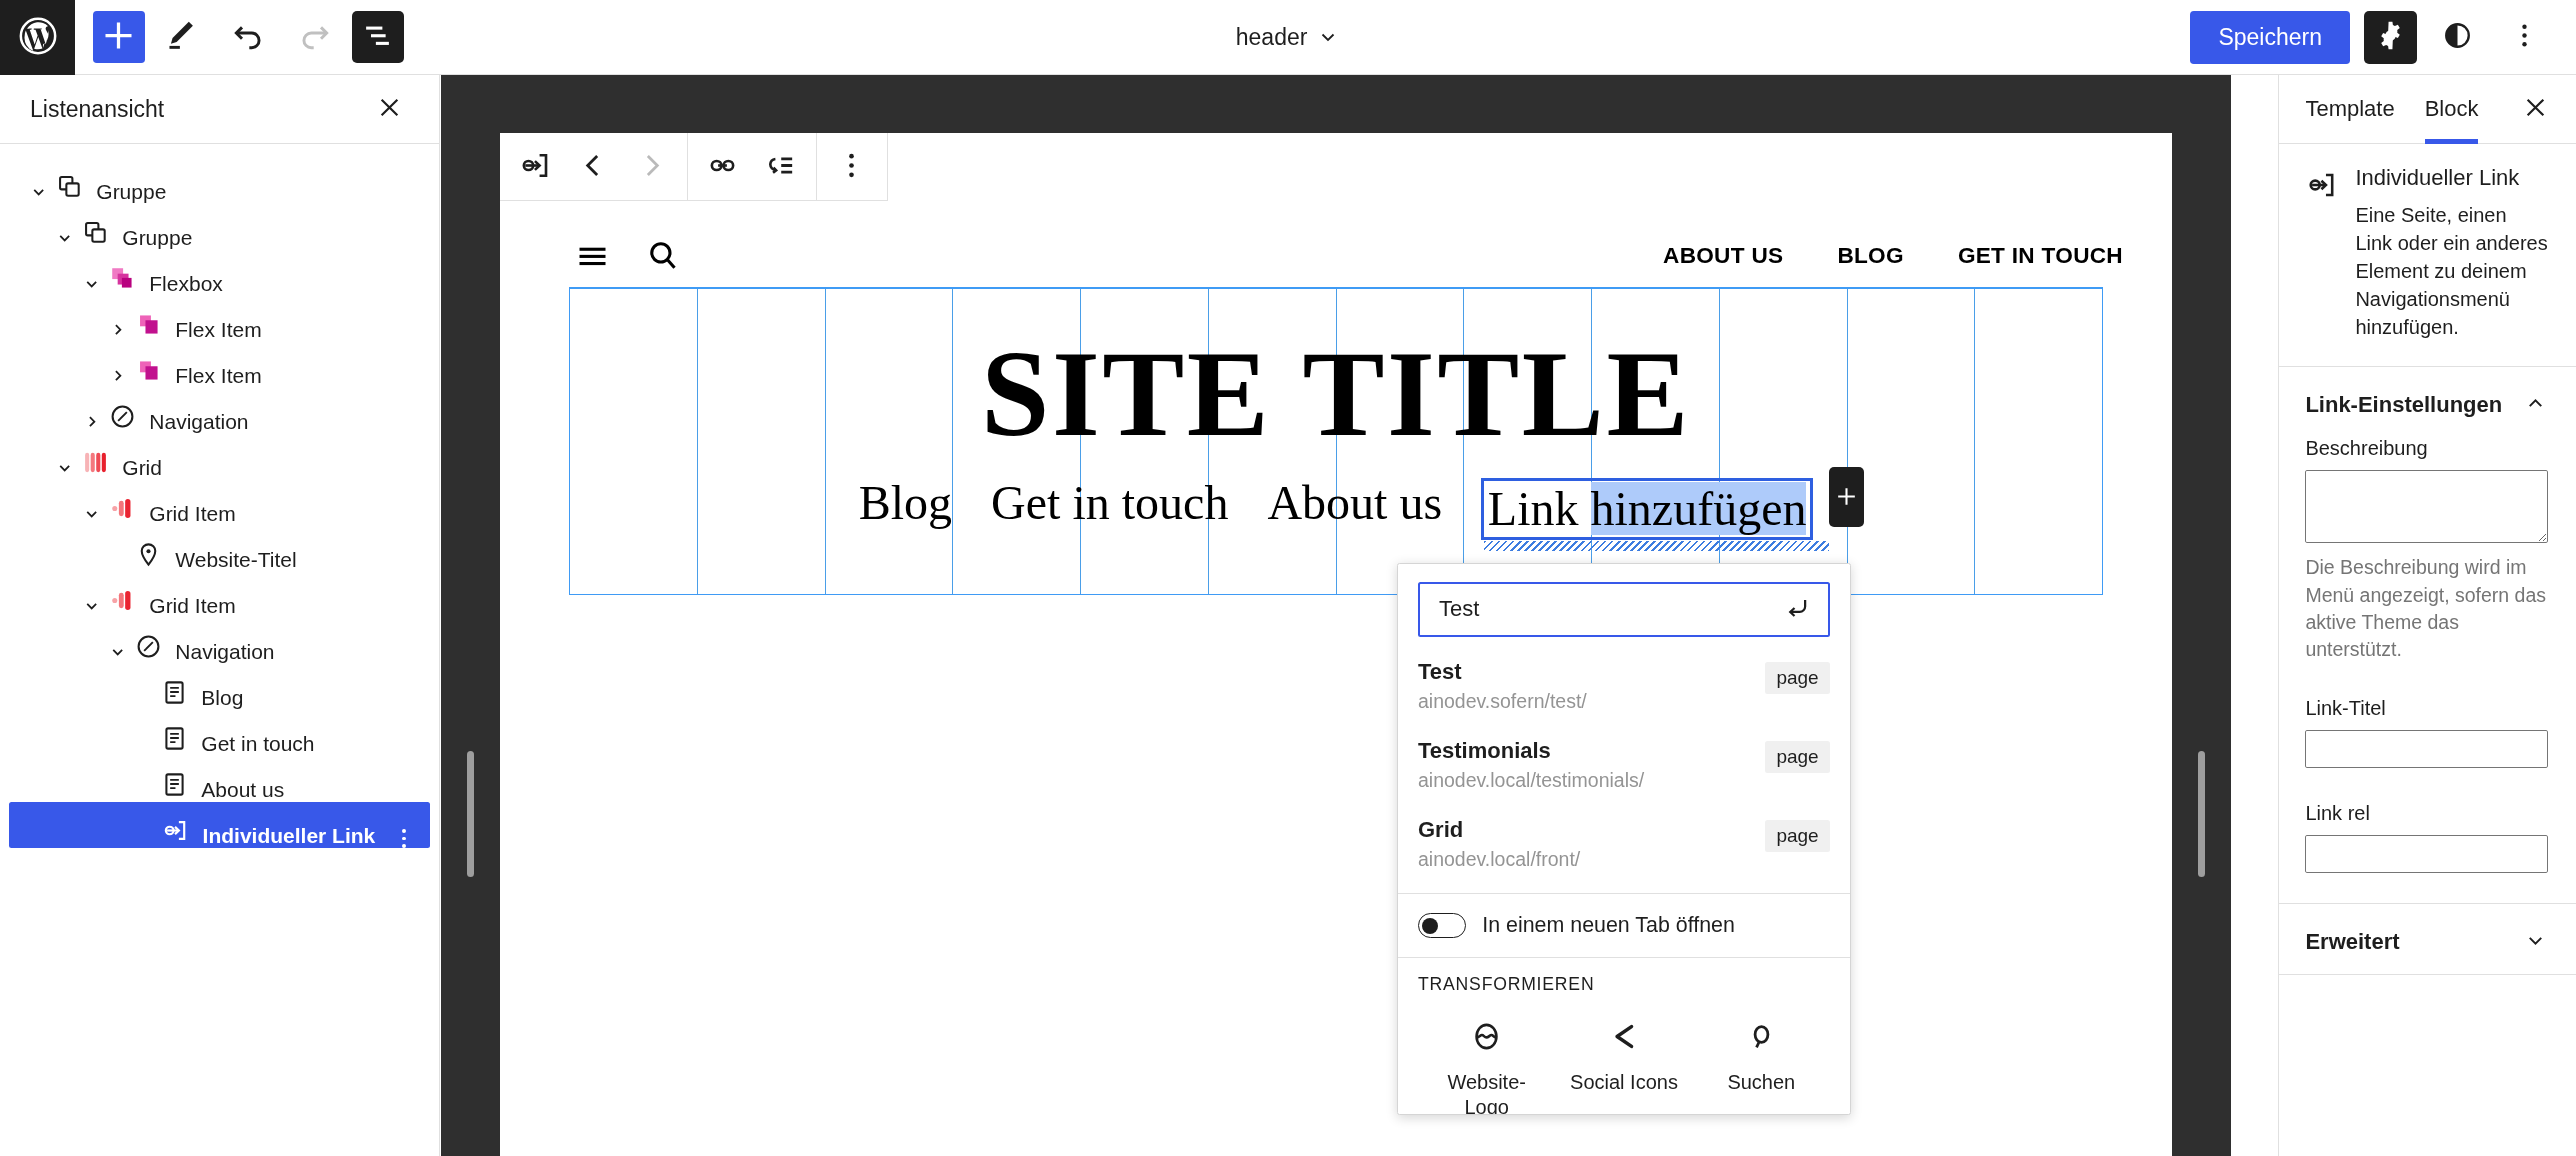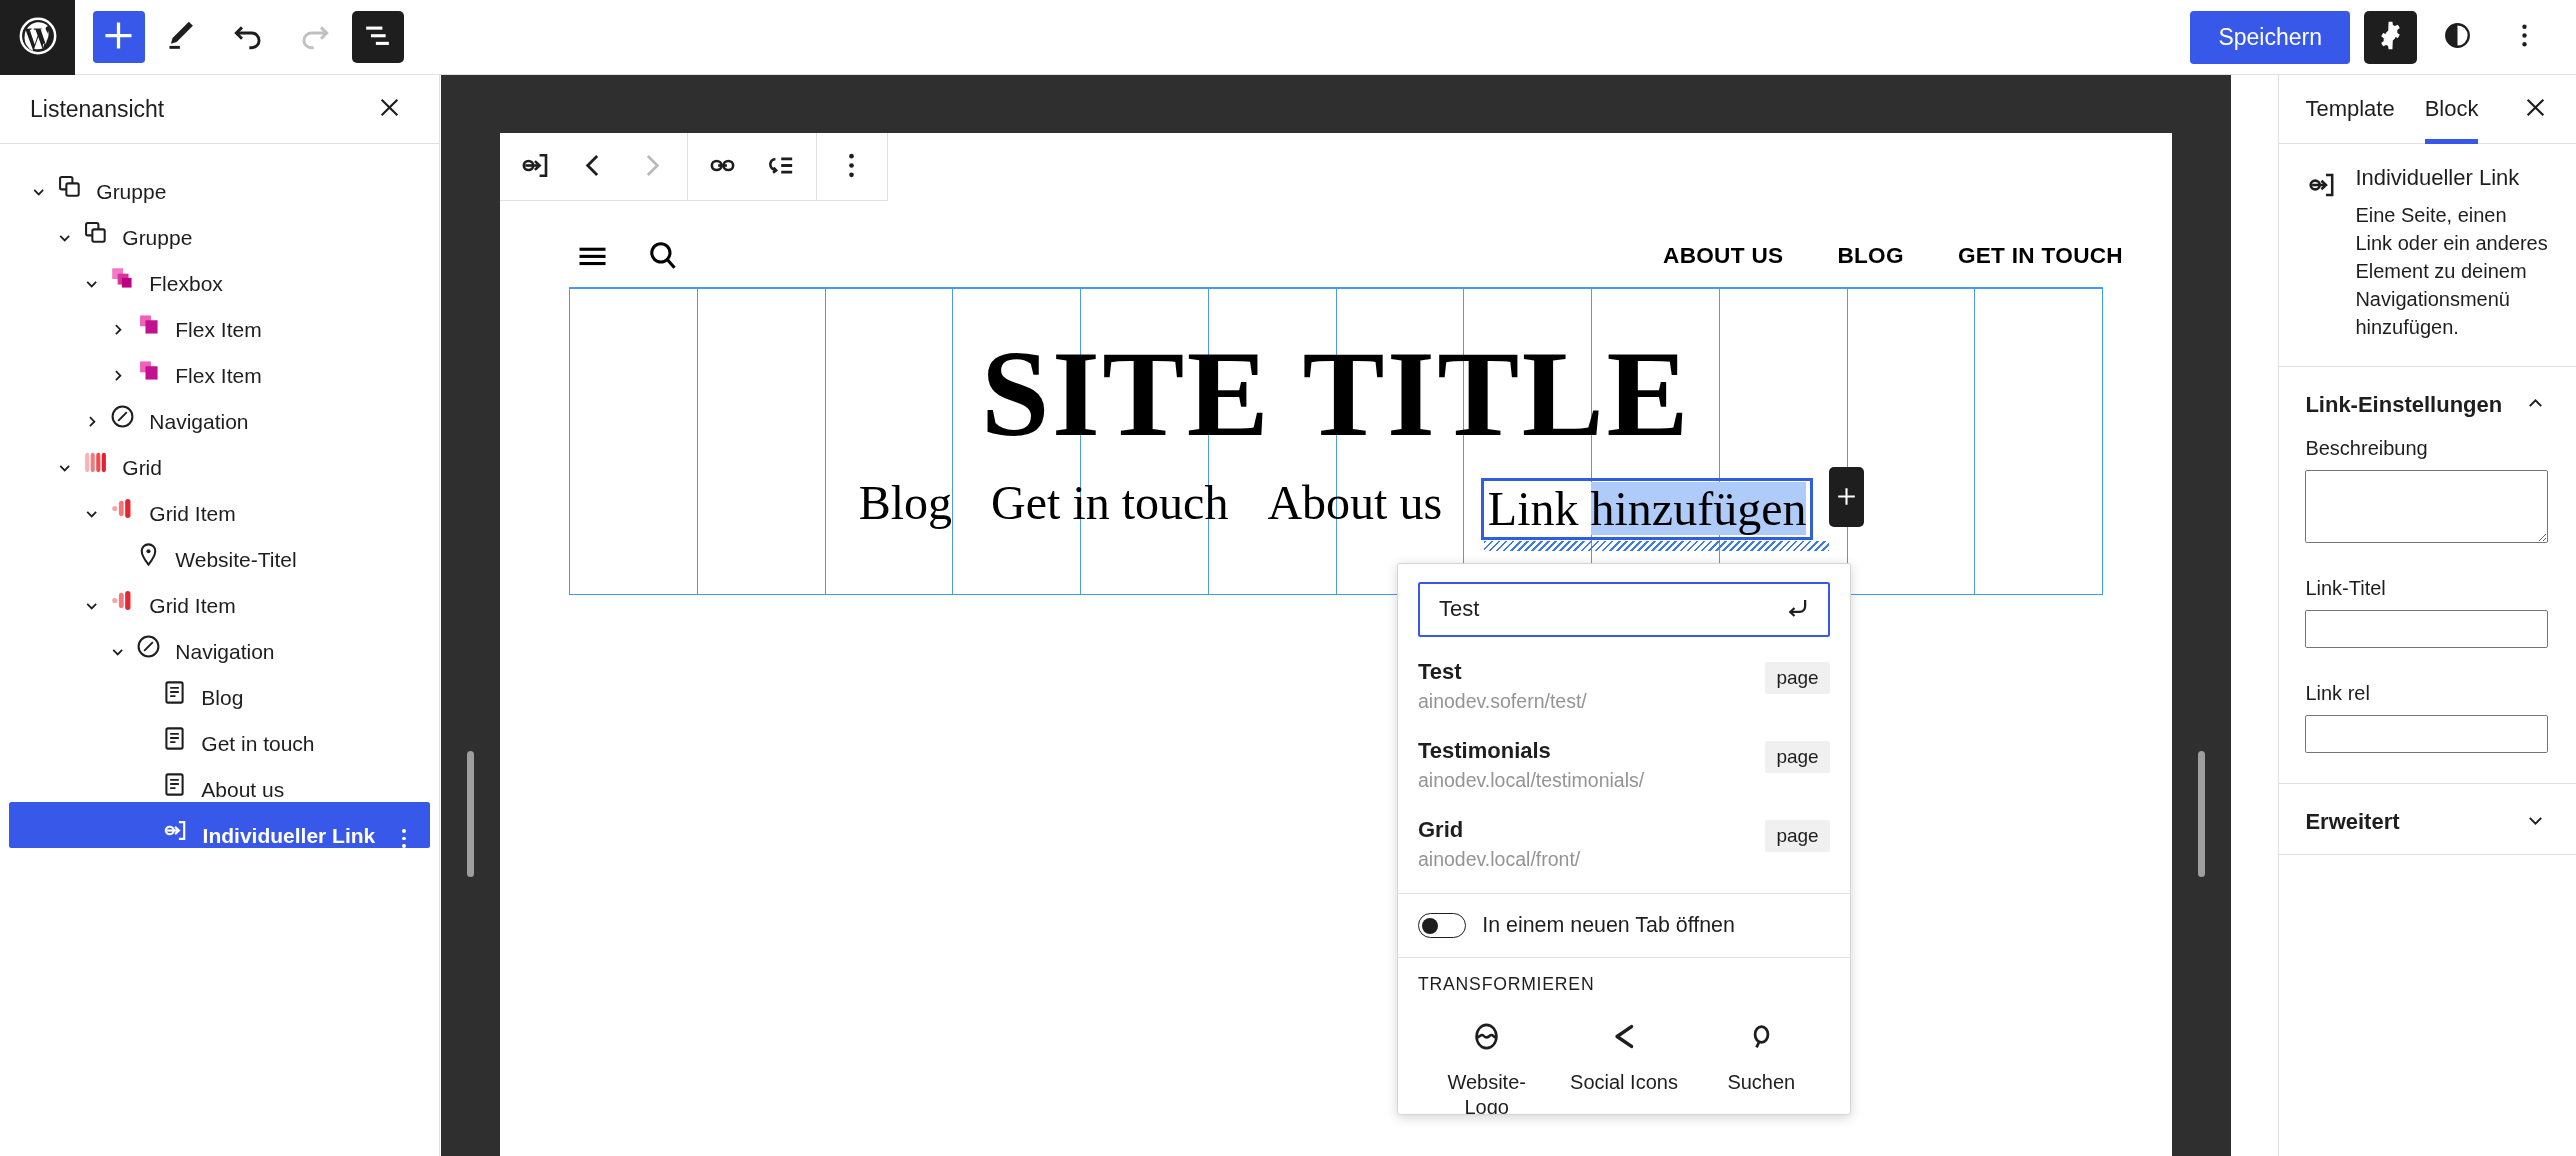--- a/index.html
+++ b/index.html
@@ -324,20 +324,28 @@
       <span>
         <svg viewBox="0 0 24 24">
             <rect x="5" y="6.5" width="10" height="1.9" fill="#fff"></rect>
             <rect x="8" y="11.2" width="9" height="1.9" fill="#fff"></rect>
             <rect x="11" y="15.9" width="8" height="1.9" fill="#fff"></rect>
           </svg>
       </span>
     </button>
   </div>
 
+  <div id="doc-title">
+    <span class="t">header</span>
+    <span class="chev">
+      <svg viewBox="0 0 24 24" fill="none" stroke="#1e1e1e" stroke-width="1.8">
+          <path d="M6.5 9.5 12 15l5.5-5.5"></path>
+        </svg>
+    </span>
+  </div>
 
   <div id="topbar-right">
     <button id="save-btn">Speichern</button>
     <button id="settings-btn">
       <span>
         <svg viewBox="0 0 24 24">
             <path d="M12 8.2a3.8 3.8 0 1 0 0 7.6 3.8 3.8 0 0 0 0-7.6Zm0 5.9a2.1 2.1 0 1 1 0-4.2 2.1 2.1 0 0 1 0 4.2Z" fill="#fff"></path>
             <path d="M10.6 2h2.8l.35 2.4c.5.17.97.4 1.4.7l2.2-1 1.4 2.43-1.85 1.56c.05.3.08.6.08.91s-.03.62-.08.92l1.85 1.55-1.4 2.43-2.2-1c-.43.3-.9.54-1.4.7L13.4 22h-2.8l-.35-2.4c-.5-.16-.97-.4-1.4-.7l-2.2 1-1.4-2.43 1.85-1.55a6 6 0 0 1 0-1.83L5.25 12.54l1.4-2.43 2.2 1c.43-.3.9-.53 1.4-.7L10.6 2Z" fill="#fff"></path>
           </svg>
       </span>
@@ -825,20 +833,21 @@
       <span class="t">Link-Einstellungen</span>
       <span>
         <svg viewBox="0 0 24 24" fill="none" stroke="#1e1e1e" stroke-width="1.9">
             <path d="M6.5 14.5 12 9l5.5 5.5"></path>
           </svg>
       </span>
     </button>
     <div class="ins-panel-body">
       <label class="fld-label">Beschreibung</label>
       <textarea class="fld" style=""></textarea>
+      <div class="fld-help">Die Beschreibung wird im Menü angezeigt, sofern das aktive Theme das unterstützt.</div>
 
       <div class="fld-gap"></div>
       <label class="fld-label">Link-Titel</label>
       <input class="fld" value="" style="">
 
       <div class="fld-gap"></div>
       <label class="fld-label">Link rel</label>
       <input class="fld" value="" style="">
     </div>
   </section>

